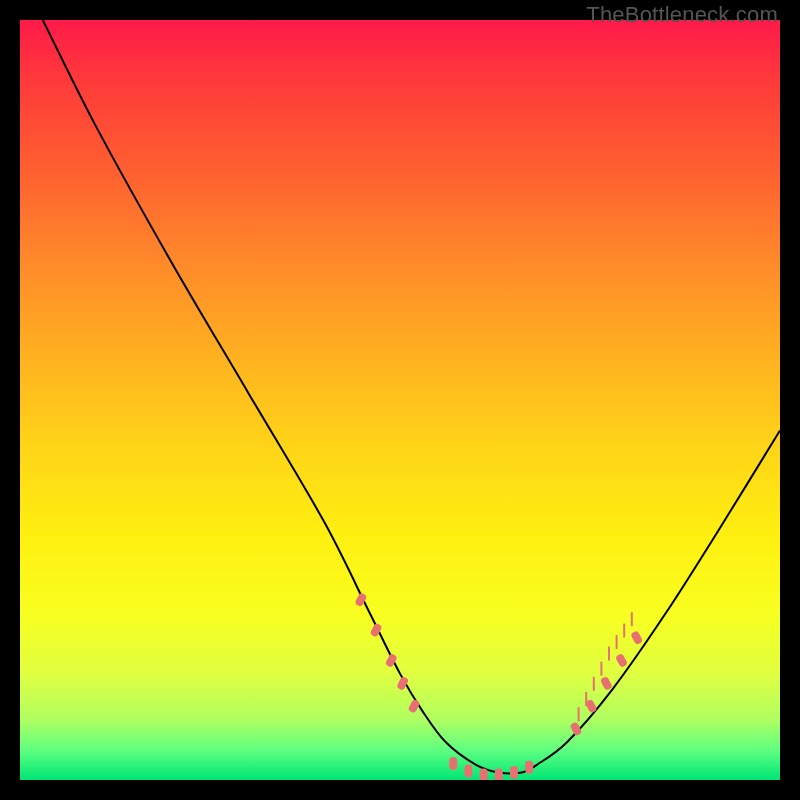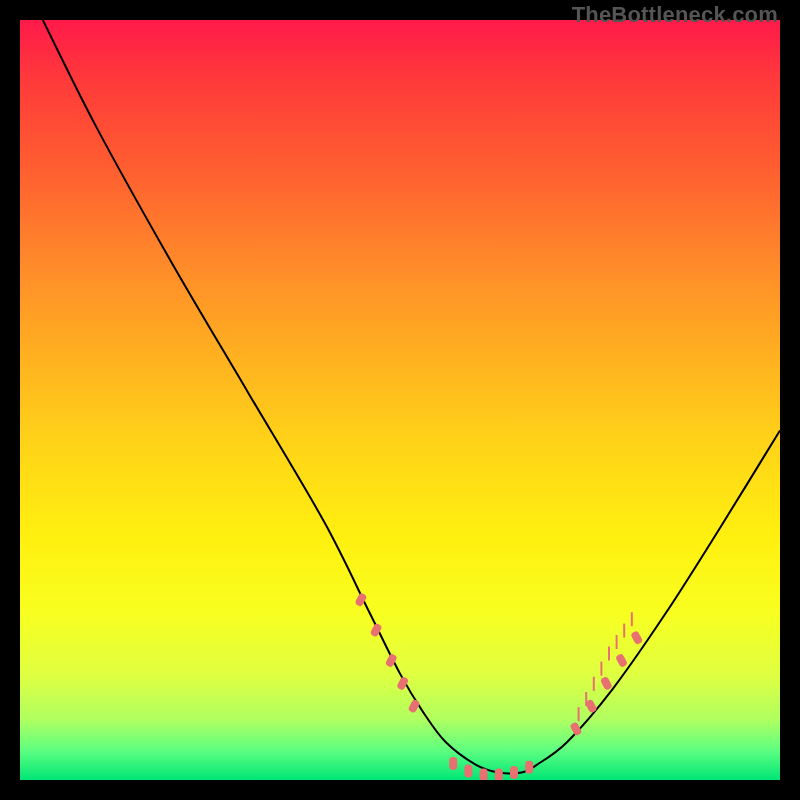--- a/index.html
+++ b/index.html
@@ -31,21 +31,21 @@
       #60ff80 96%,
       #00e676 100%
     );
   }
   .watermark {
     position: absolute;
     top: 2px;
     right: 22px;
     color: #555;
     font-size: 22px;
-    font-weight: 700;
+    font-weight: 400;
     letter-spacing: 0.2px;
   }
   svg.overlay {
     position: absolute;
     left: 20px;
     top: 20px;
     width: 760px;
     height: 760px;
     pointer-events: none;
   }

